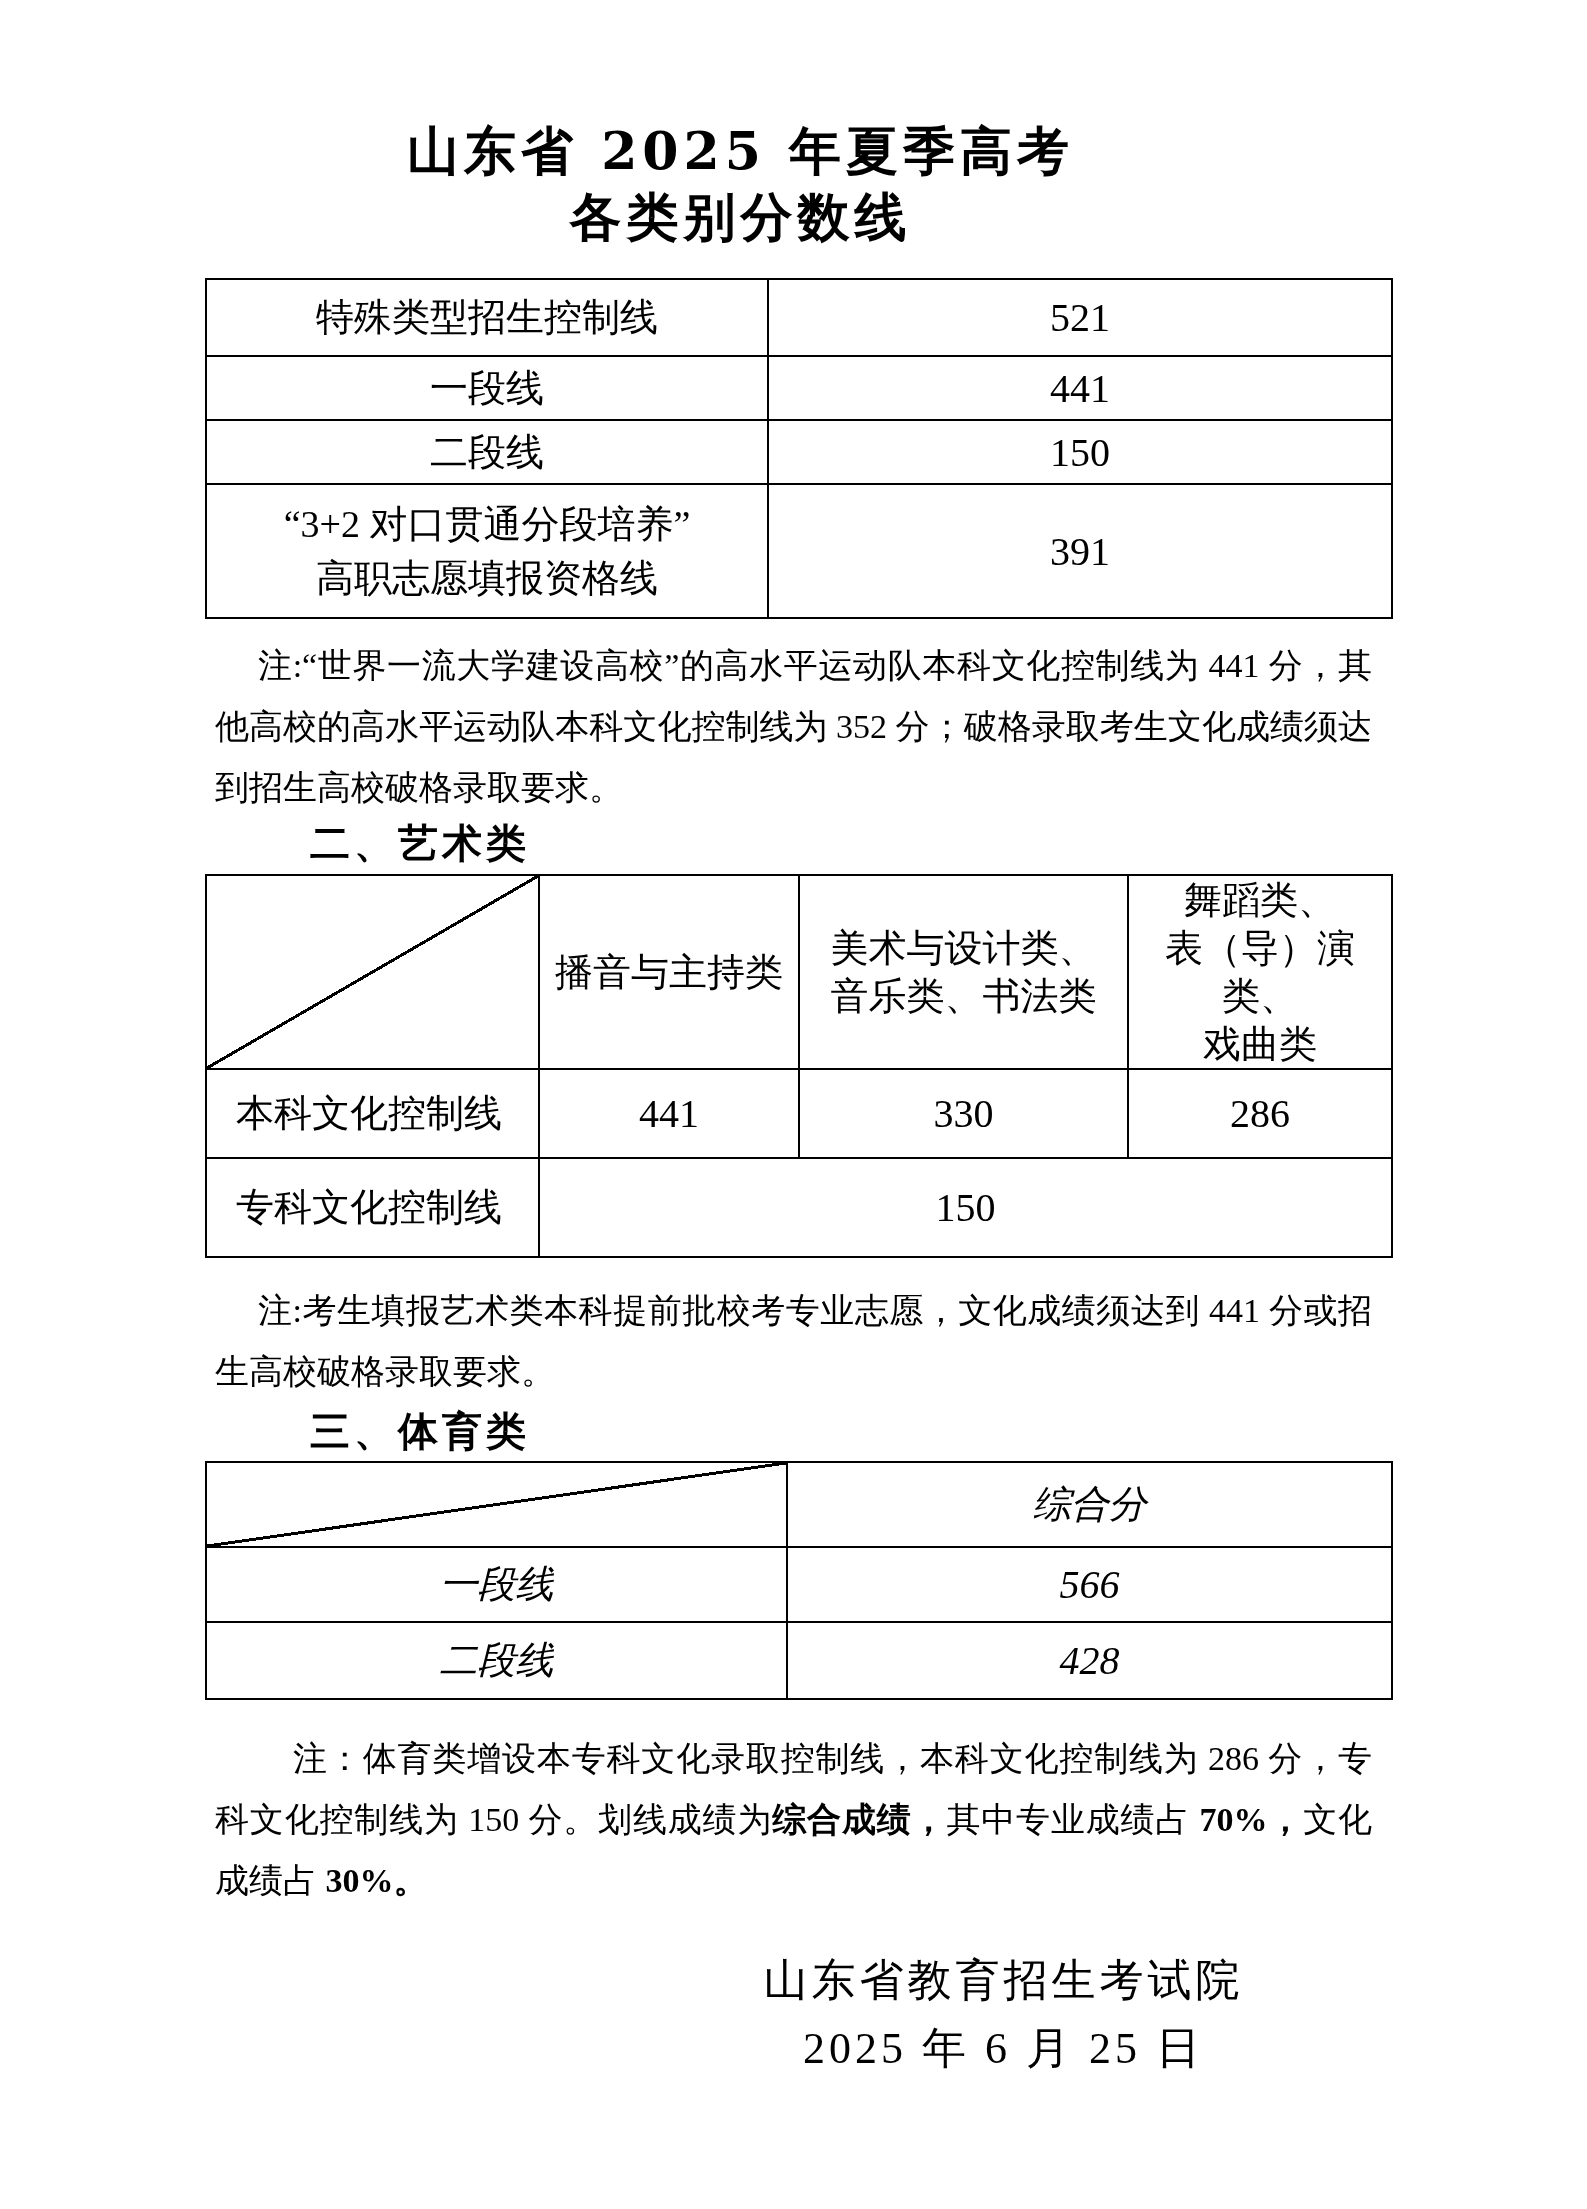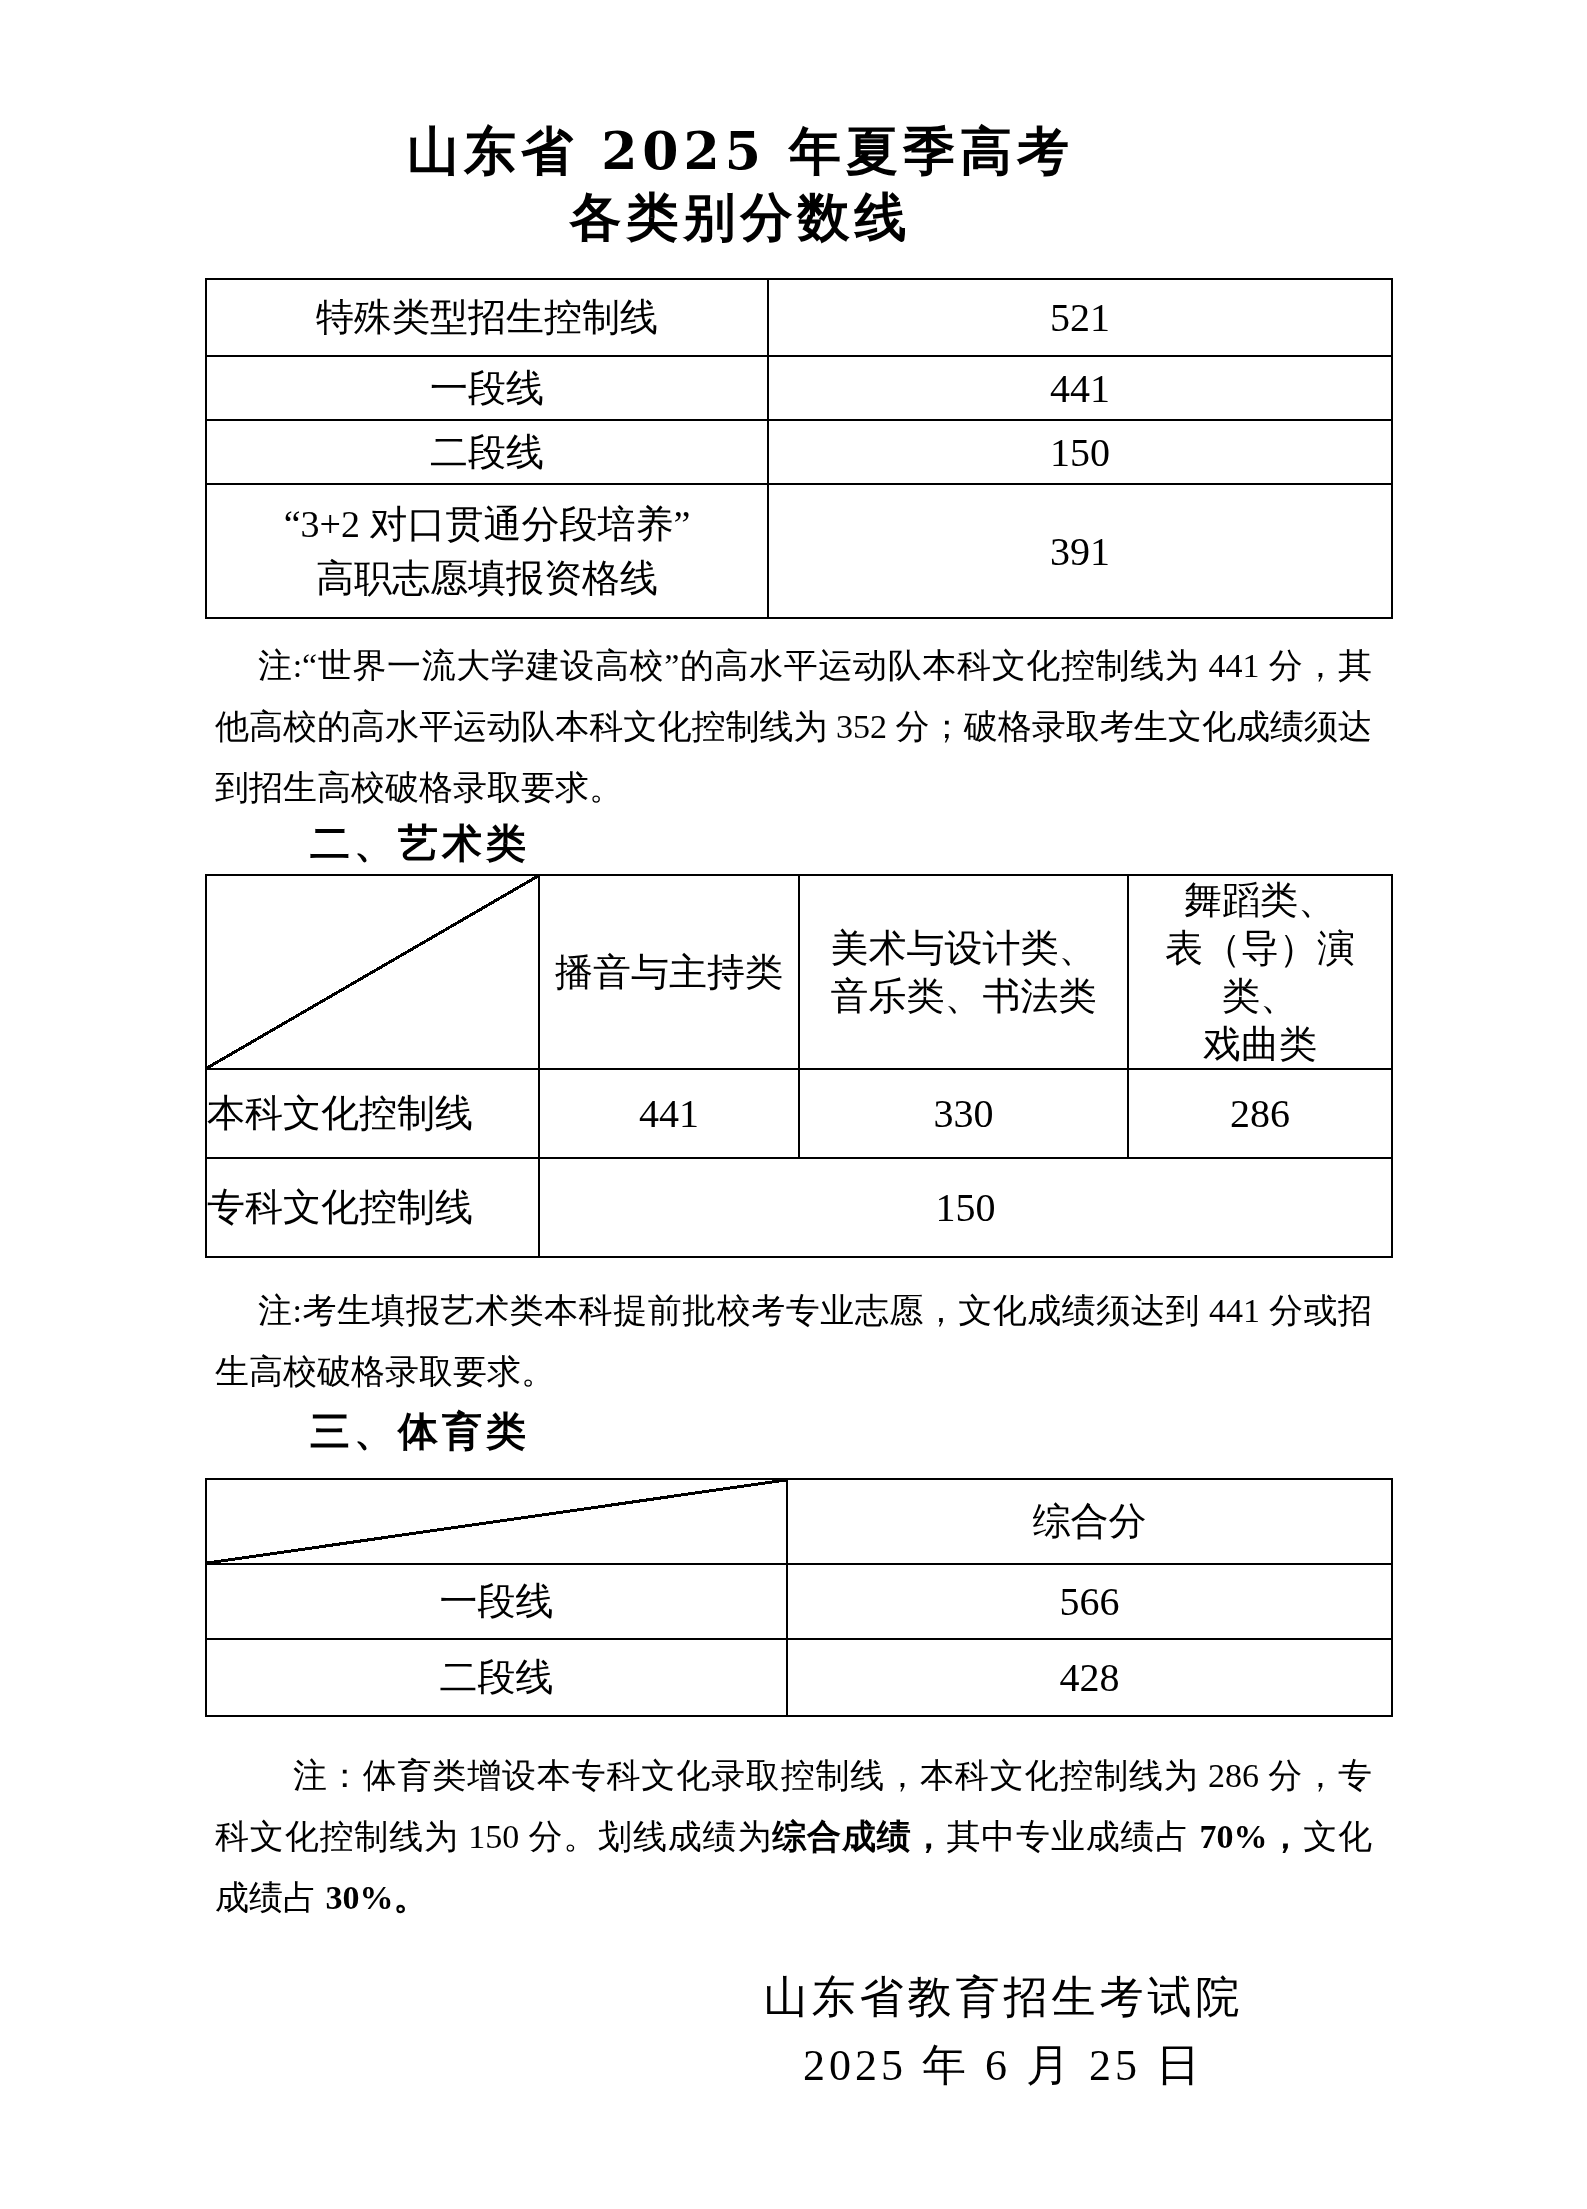--- a/index.html
+++ b/index.html
@@ -30,25 +30,25 @@
   
   table.t{
     border-collapse:collapse;margin-left:205px;table-layout:fixed;
   }
   table.t td,table.t th{
     border:2px solid #000;text-align:center;vertical-align:middle;
     font-size:38px;font-weight:normal;padding:0;
     font-family:"Liberation Serif","DejaVu Serif",serif;
   }
   table.t .num{font-size:40px;}
-  table.t .left{text-align:left;padding-left:0;border-radius:9px;}
+  table.t .left{text-align:left;padding-left:29px;border-radius:9px;}
   table.t .hdr-line{line-height:48px;}
   table.t1{margin-top:28px;}
   table.t2{margin-top:8px;}
-  table.t3{margin-top:24px;}
+  table.t3{margin-top:7px;font-style:italic;}
   .two-line{line-height:54px;}
   .bold{font-weight:bold;}
 
   
   .diag{
     background:linear-gradient(to bottom right,
       transparent calc(50% - 1.5px),
       #000 calc(50% - 1.5px),
       #000 calc(50% + 1.5px),
       transparent calc(50% + 1.5px));

